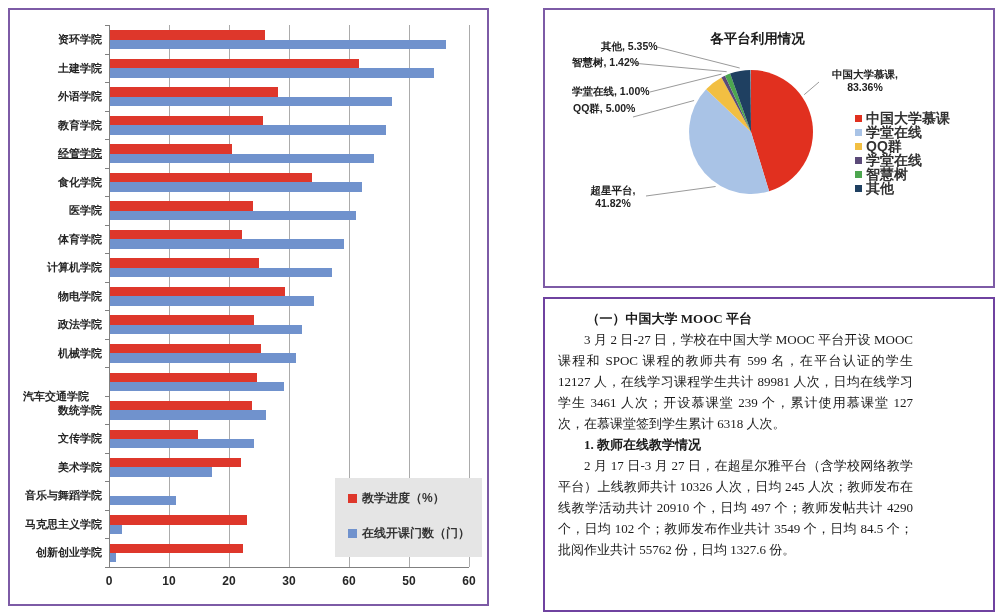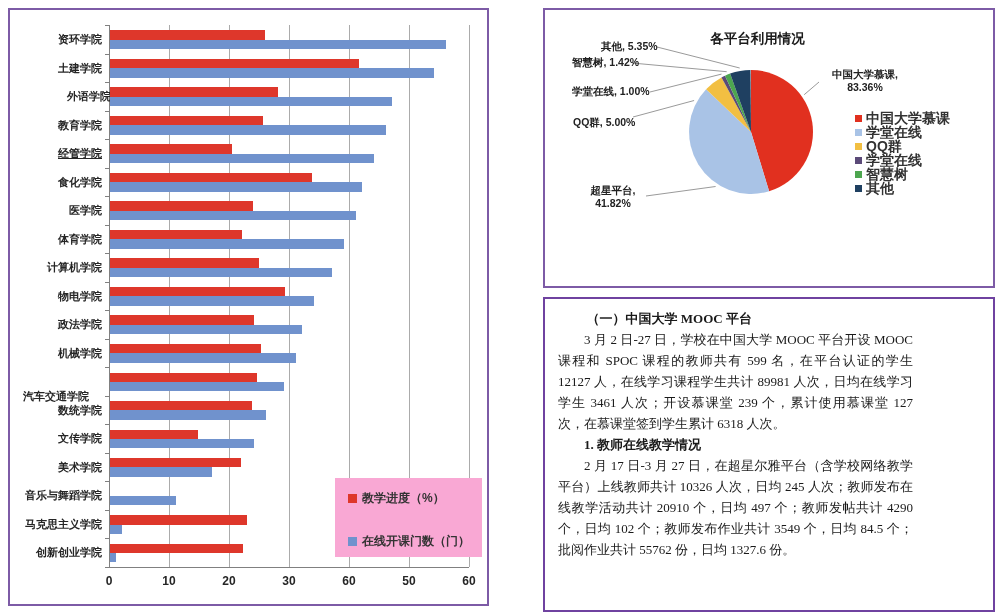--- a/index.html
+++ b/index.html
@@ -15,21 +15,21 @@
   .gridline{position:absolute;width:1px;background:#ABABAB}
   .gridline.axis0{background:#808080}
   .baseline{position:absolute;height:1px;background:#808080}
   .cat-tick{position:absolute;width:4px;height:1px;background:#808080}
   .cat-label{position:absolute;text-align:right;font-size:11px;font-weight:bold;
     color:#262626;line-height:28px;white-space:nowrap}
   .xtick{position:absolute;width:30px;text-align:center;font-size:12px;
     font-weight:bold;color:#262626}
   .hbar{position:absolute;height:9.4px}
   #bar-legend{position:absolute;left:325px;top:468px;width:147px;height:79px;
-    background:#f9a8d4;padding:9px 0 0 13px;display:flex;flex-direction:column;row-gap:21px}
+    background:#e5e5e5;padding:9px 0 0 13px;display:flex;flex-direction:column;row-gap:13px}
   .bl-entry{display:flex;align-items:center;gap:5px;height:22px}
   .bl-swatch{width:9px;height:9px;flex:0 0 9px}
   .bl-label{font-size:12px;font-weight:bold;color:#333;white-space:nowrap}
 
   
   #pie-title{position:absolute;left:125px;top:20px;width:175px;text-align:center;
     font-size:13.5px;font-weight:bold;color:#1a1a1a}
   #pie-svg{position:absolute;left:0;top:0}
   .callout{position:absolute;font-size:10.5px;font-weight:bold;color:#222;line-height:12.5px;white-space:nowrap}
   #pie-legend{position:absolute;left:310px;top:103px;display:flex;flex-direction:column;row-gap:3px}
@@ -66,21 +66,21 @@
       <div class="baseline" style="left: 99px; top: 557px; width: 360px;"></div>
       <div class="cat-tick" style="left: 95px; top: 15px;"></div>
       <div class="cat-label" style="left: 0px; width: 92px; top: 15px; height: 28.5263px; line-height: 28.5263px;">资环学院</div>
       <div class="hbar" style="background: rgb(222, 55, 43); left: 100px; top: 20.2px; width: 154.8px;"></div>
       <div class="hbar" style="background: rgb(112, 146, 205); left: 100px; top: 29.6px; width: 336px;"></div>
       <div class="cat-tick" style="left: 95px; top: 43.5263px;"></div>
       <div class="cat-label" style="left: 0px; width: 92px; top: 43.5263px; height: 28.5263px; line-height: 28.5263px;">土建学院</div>
       <div class="hbar" style="background: rgb(222, 55, 43); left: 100px; top: 48.7263px; width: 249px;"></div>
       <div class="hbar" style="background: rgb(112, 146, 205); left: 100px; top: 58.1263px; width: 324px;"></div>
       <div class="cat-tick" style="left: 95px; top: 72.0526px;"></div>
-      <div class="cat-label" style="left: 9px; width: 92px; top: 72.0526px; height: 28.5263px; line-height: 28.5263px;">外语学院</div>
+      <div class="cat-label" style="left: 0px; width: 92px; top: 72.0526px; height: 28.5263px; line-height: 28.5263px;">外语学院</div>
       <div class="hbar" style="background: rgb(222, 55, 43); left: 100px; top: 77.2526px; width: 168px;"></div>
       <div class="hbar" style="background: rgb(112, 146, 205); left: 100px; top: 86.6526px; width: 282px;"></div>
       <div class="cat-tick" style="left: 95px; top: 100.579px;"></div>
       <div class="cat-label" style="left: 0px; width: 92px; top: 100.579px; height: 28.5263px; line-height: 28.5263px;">教育学院</div>
       <div class="hbar" style="background: rgb(222, 55, 43); left: 100px; top: 105.779px; width: 153px;"></div>
       <div class="hbar" style="background: rgb(112, 146, 205); left: 100px; top: 115.179px; width: 276px;"></div>
       <div class="cat-tick" style="left: 95px; top: 129.105px;"></div>
       <div class="cat-label" style="left: 0px; width: 92px; top: 129.105px; height: 28.5263px; line-height: 28.5263px; text-decoration: underline;">经管学院</div>
       <div class="hbar" style="background: rgb(222, 55, 43); left: 100px; top: 134.305px; width: 121.8px;"></div>
       <div class="hbar" style="background: rgb(112, 146, 205); left: 100px; top: 143.705px; width: 264px;"></div>
@@ -196,21 +196,21 @@
       </div>
     </div>
 <div class="callout" style="left: 268px; top: 58px; width: 104px; text-align: center;">
       <div>中国大学慕课,</div>
       <div>83.36%</div>
     </div>
     <div class="callout" style="left: 36px; top: 174px; width: 64px; text-align: center;">
       <div>超星平台,</div>
       <div>41.82%</div>
     </div>
-    <div class="callout" style="left: 28px; top: 106px; width: 60px; text-align: left;">
+    <div class="callout" style="left: 28px; top: 92px; width: 60px; text-align: left;">
       <div>QQ群, 5.00%</div>
     </div>
     <div class="callout" style="left: 27px; top: 75px; width: 78px; text-align: left;">
       <div>学堂在线, 1.00%</div>
     </div>
     <div class="callout" style="left: 27px; top: 46px; width: 62px; text-align: left;">
       <div>智慧树, 1.42%</div>
     </div>
     <div class="callout" style="left: 56px; top: 30px; width: 58px; text-align: left;">
       <div>其他, 5.35%</div>

